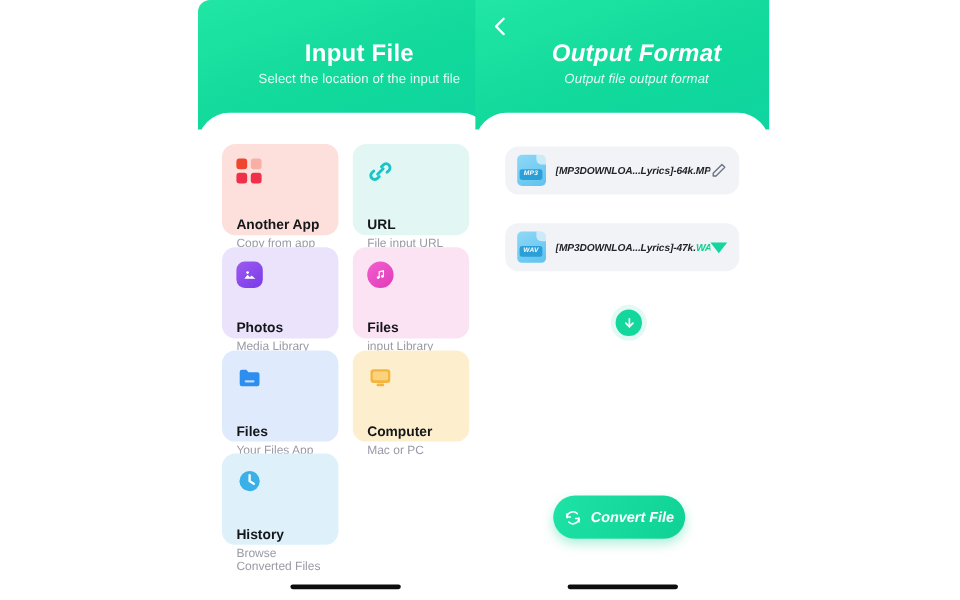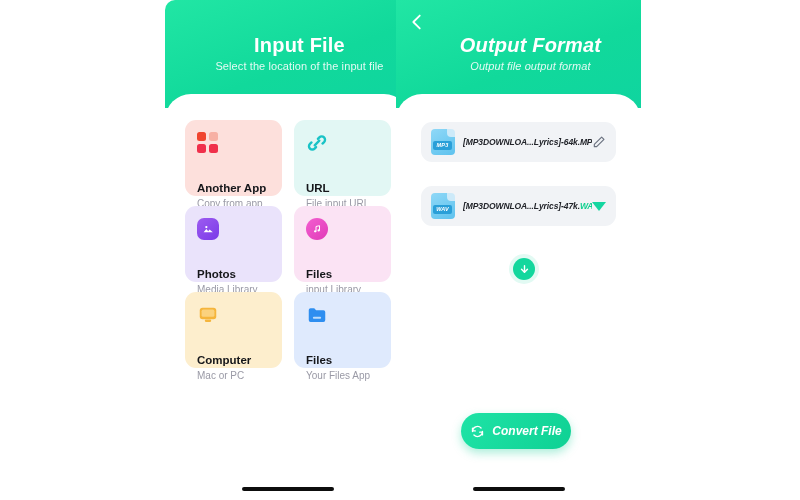--- a/index.html
+++ b/index.html
@@ -175,43 +175,53 @@
                 <path d="M10 16.5V7l7-1.6v9" stroke="#ffffff" stroke-width="2" fill="none" stroke-linecap="round"></path>
                 <circle cx="8.3" cy="16.6" r="2.3" fill="#ffffff"></circle>
                 <circle cx="15.3" cy="14.8" r="2.3" fill="#ffffff"></circle>
               </svg>
             </div>
           </div>
           <div class="t">Files</div>
           <div class="s">input Library</div>
         </div>
 
+        <div class="card c-files">
+          <div class="ico">
+            <svg viewBox="0 0 24 24" width="22" height="22">
+              <path d="M3 6.5a2 2 0 012-2h4l2 2.2h8a2 2 0 012 2v8.8a2 2 0 01-2 2H5a2 2 0 01-2-2z" fill="#2e8ef0"></path>
+              <rect x="7.5" y="14" width="9" height="2" rx="1" fill="#bcdcfb"></rect>
+            </svg>
+          </div>
+          <div class="t">Files</div>
+          <div class="s">Your Files App</div>
+        </div>
+
         <div class="card c-computer">
           <div class="ico">
             <svg viewBox="0 0 24 24" width="22" height="22">
               <rect x="3" y="4" width="18" height="12.5" rx="3" fill="#f5b53c"></rect>
               <rect x="5" y="6" width="14" height="8" rx="1.8" fill="#fbd27e"></rect>
               <rect x="8.5" y="17" width="7" height="2.6" rx="1.2" fill="#f5b53c"></rect>
             </svg>
           </div>
           <div class="t">Computer</div>
           <div class="s">Mac or PC</div>
         </div>
 
-        <div class="card c-files">
+        <div class="card c-history">
           <div class="ico">
             <svg viewBox="0 0 24 24" width="22" height="22">
-              <path d="M3 6.5a2 2 0 012-2h4l2 2.2h8a2 2 0 012 2v8.8a2 2 0 01-2 2H5a2 2 0 01-2-2z" fill="#2e8ef0"></path>
-              <rect x="7.5" y="14" width="9" height="2" rx="1" fill="#bcdcfb"></rect>
-            </svg>
-          </div>
-          <div class="t">Files</div>
-          <div class="s">Your Files App</div>
-        </div>
-
+              <circle cx="12" cy="12" r="9.2" fill="#3ab0e8"></circle>
+              <path d="M12 6.6V12l3.8 2.4" stroke="#ffffff" stroke-width="2.1" fill="none" stroke-linecap="round"></path>
+            </svg>
+          </div>
+          <div class="t">History</div>
+          <div class="s">Browse Converted Files</div>
+        </div>
 
       </div>
       <div class="home-bar"></div>
     </div>
   </div>
 
   <div class="panel right">
     <div class="hero">
       <div class="back-btn">
         <svg viewBox="0 0 24 24" width="22" height="24" fill="none" stroke="#ffffff" stroke-width="2" stroke-linecap="round" stroke-linejoin="round">

